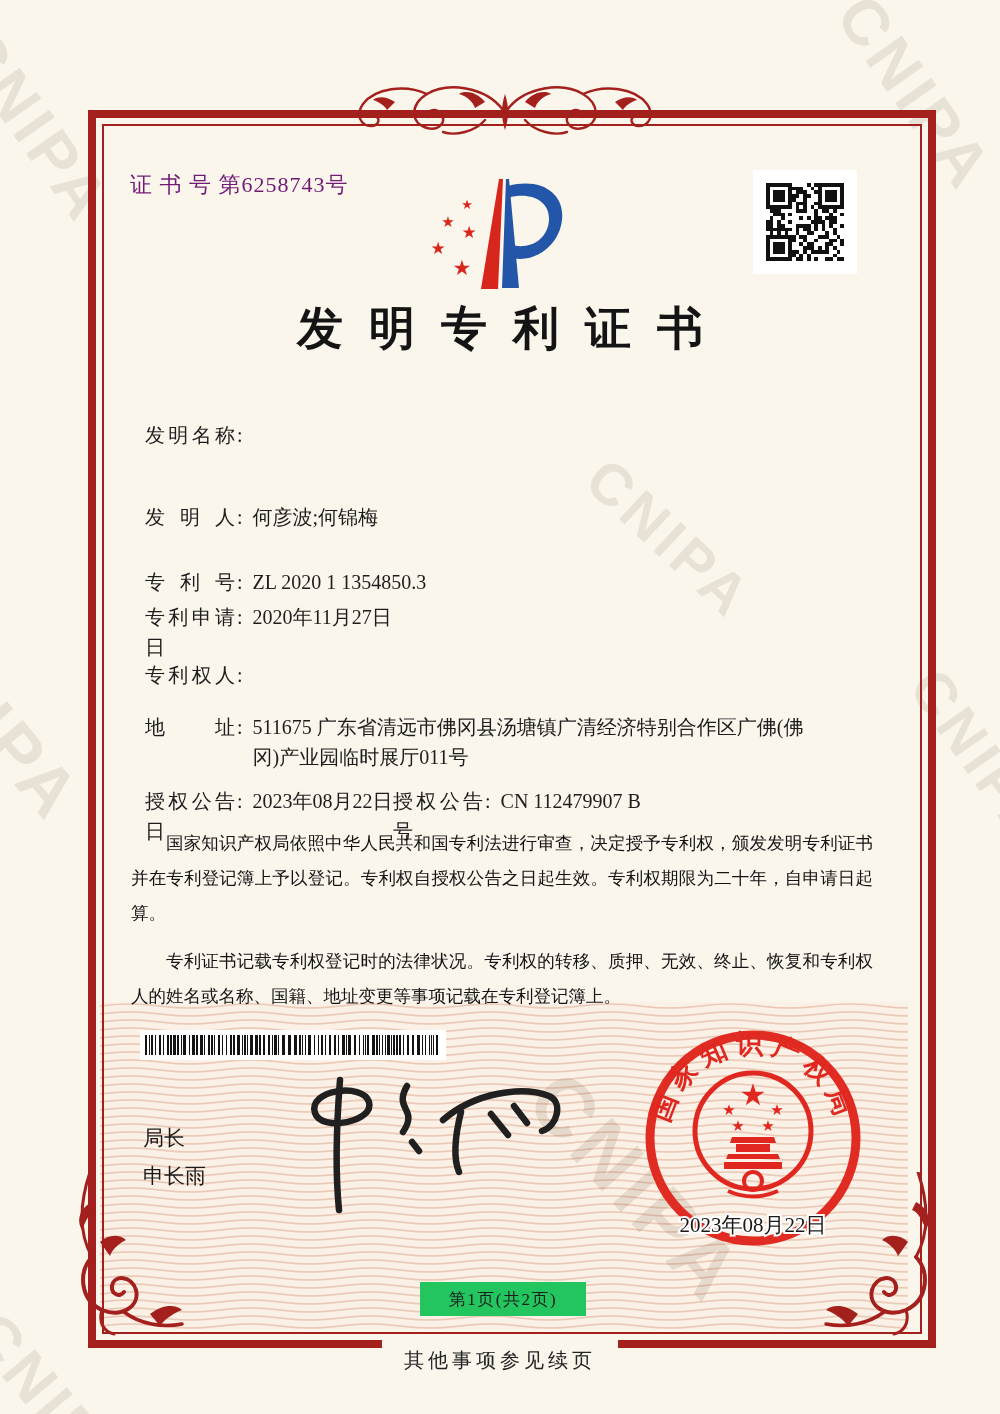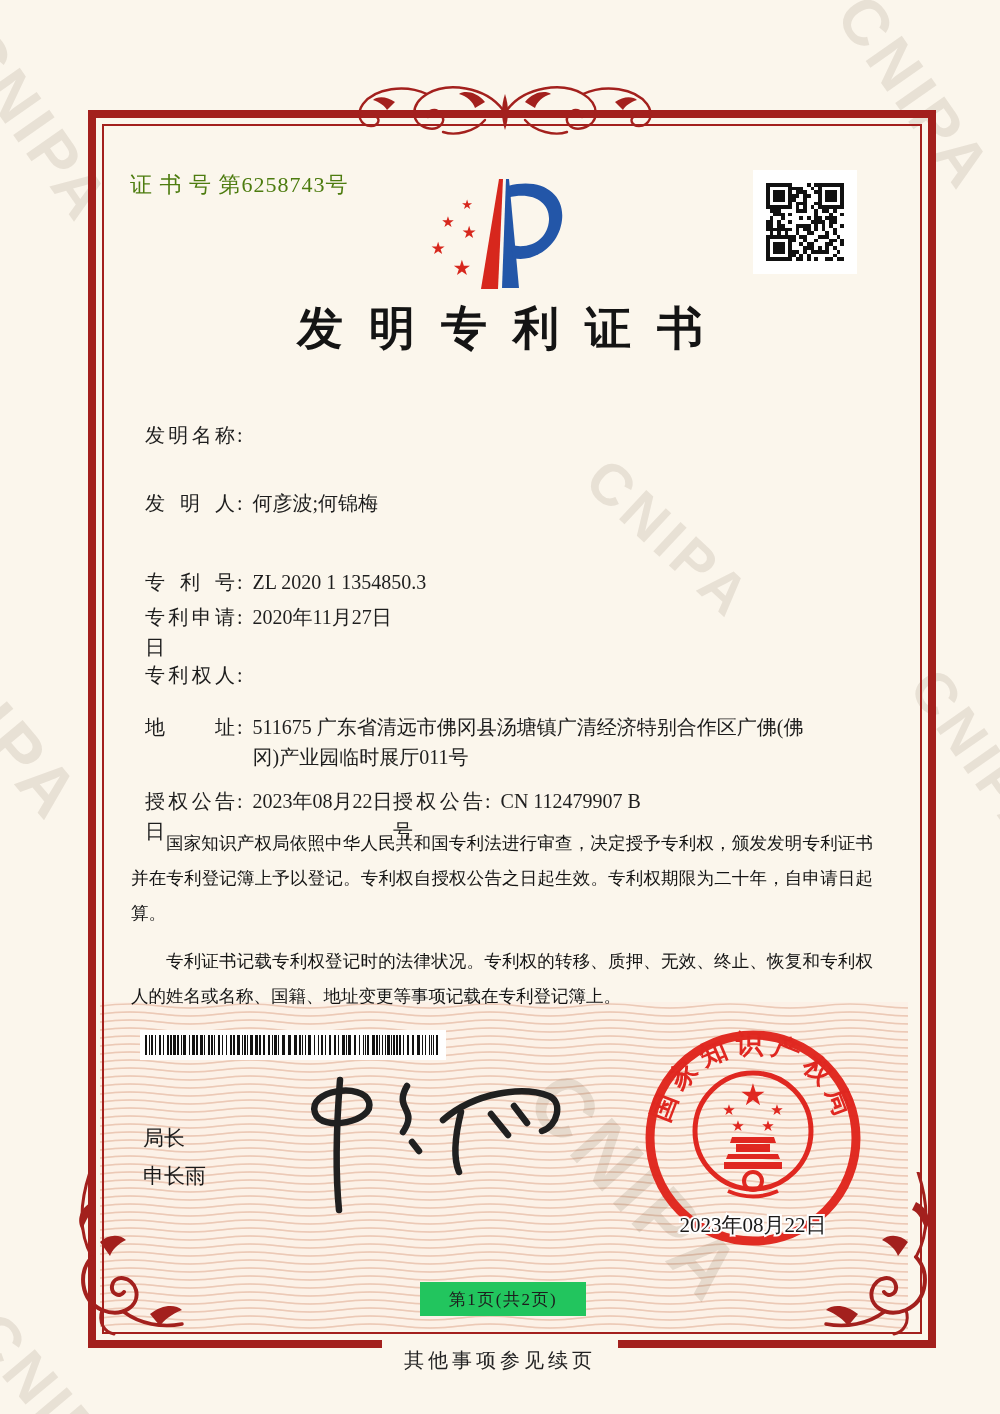--- a/index.html
+++ b/index.html
@@ -14,35 +14,35 @@
   .wm4{left:-86px;top:588px;font-size:70px;transform:rotate(50deg)}
   .wm5{left:544px;top:1038px;font-size:82px;transform:rotate(48deg);color:rgba(105,88,58,.15)}
   .wm6{left:-16px;top:1286px;font-size:62px;transform:rotate(50deg)}
   .wm7{left:924px;top:642px;font-size:58px;transform:rotate(55deg)}
   
   .frame{left:88px;top:110px;width:832px;height:1222px;border:8px solid #a3201d;z-index:3}
   .frame-inner{position:absolute;left:6px;top:6px;right:6px;bottom:6px;border:2px solid #a3201d}
   .waves{left:100px;top:1002px;z-index:1}
   .ornament{z-index:4}
   
-  .certno{left:130px;top:170px;font-size:22px;letter-spacing:1px;color:#4d7c0f;z-index:5}
+  .certno{left:130px;top:170px;font-size:22px;letter-spacing:1px;color:#701a75;z-index:5}
   .logo{left:402px;top:176px;z-index:5}
   .qrbox{left:753px;top:170px;width:104px;height:104px;background:#fff;z-index:5;
          display:flex;align-items:center;justify-content:center}
   .qr-grid{display:grid;grid-template-columns:repeat(21,1fr);grid-auto-rows:1fr;width:78px;height:78px}
   .qr-grid i{display:block}
   .qr-grid i.b{background:#111}
   .title{left:0;top:298px;width:1000px;text-align:center;font-size:46px;font-weight:700;
          letter-spacing:26px;padding-left:26px;box-sizing:border-box;color:#141414;z-index:5}
   
   .frow{position:absolute;left:145px;display:flex;align-items:flex-start;font-size:20px;z-index:5;line-height:30px}
   .flabel{display:inline-block;width:90px;text-align:justify;text-align-last:justify;flex:none}
   .fcolon{margin:0 10px 0 2px;flex:none}
   .fvalue{max-width:600px}
-  .r1{top:420px}.r2{top:488px}.r3{top:567px}.r4{top:602px}.r5{top:660px}.r6{top:712px}
+  .r1{top:420px}.r2{top:502px}.r3{top:567px}.r4{top:602px}.r5{top:660px}.r6{top:712px}
   .rgrant{top:786px;width:740px}
   .grant2{position:absolute;left:248px;top:0;display:flex}
   
   .body-text{left:131px;top:826px;width:742px;font-size:17.5px;line-height:35px;
              text-align:justify;z-index:5;color:#141414}
   .body-text p{margin:0 0 13px 0;text-indent:2em}
   
   .barcode{left:140px;top:1030px;width:306px;height:30px;background:#fff;z-index:5;
            display:flex;align-items:center;padding:0 5px;box-sizing:border-box}
   .bars{height:20px;width:100%;white-space:nowrap;overflow:hidden}

